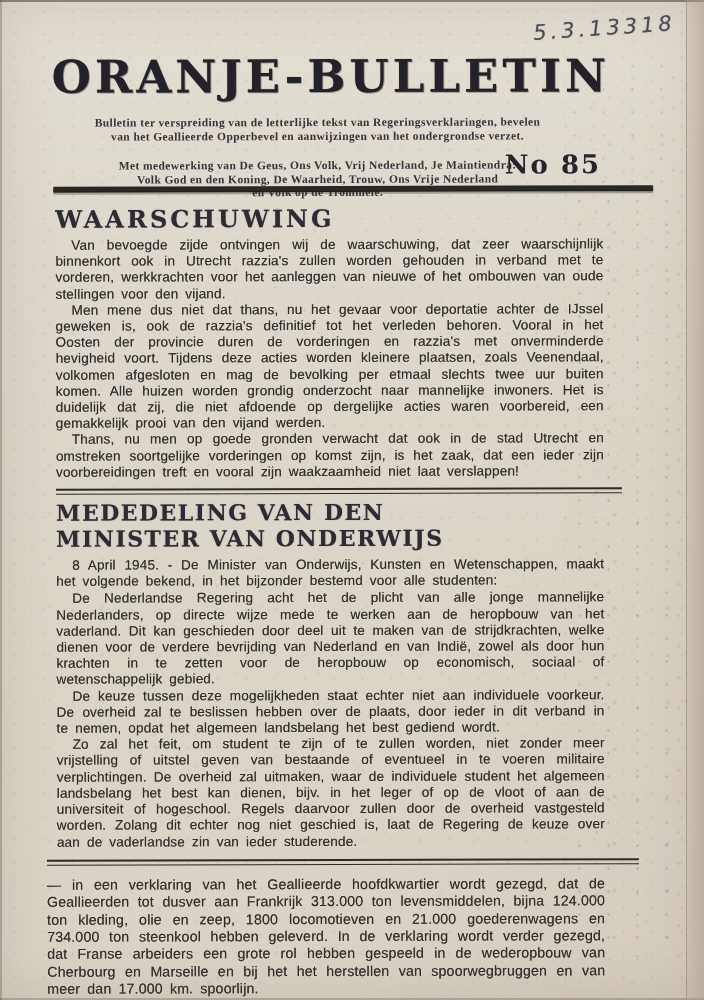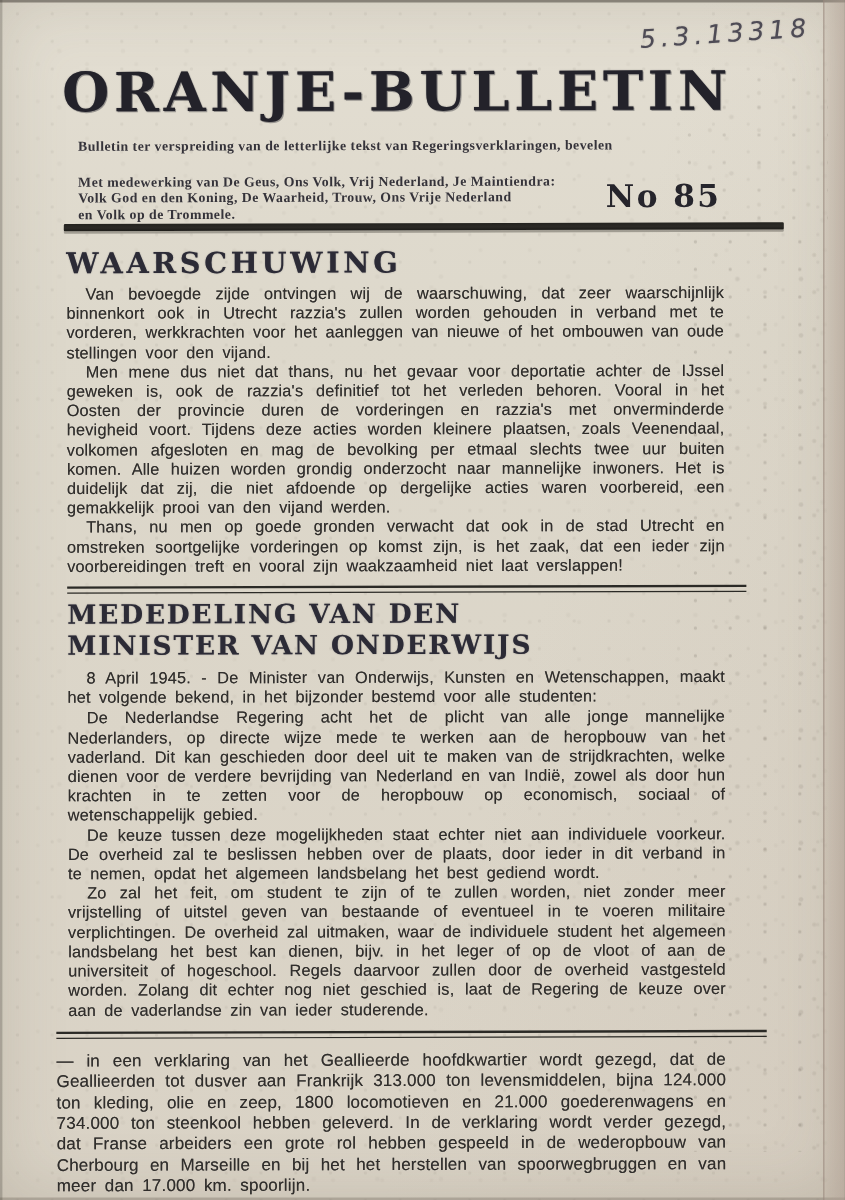--- a/index.html
+++ b/index.html
@@ -55,21 +55,21 @@
   .masthead-title{
     position:absolute;left:-6px;right:-10px;top:50px;margin:0;
     font-family:"DejaVu Serif","Liberation Serif",serif;
     font-weight:bold;font-size:45px;letter-spacing:4px;
     text-align:center;color:#23222a;
     text-shadow:1px 1px 0 rgba(35,34,42,.35), 0 0 1px rgba(35,34,42,.6);
     white-space:nowrap;
   }
   .subtitle{
     position:absolute;left:10px;top:116px;width:505px;
-    text-align:left;color:#35333a;
+    text-align:center;color:#35333a;
     font-family:"Liberation Serif",serif;font-weight:bold;
   }
   .subtitle .ln{margin:0;font-size:11.5px;line-height:13.5px;letter-spacing:.4px;}
   .subtitle .gap{margin-top:16px;}
   .issue{
     position:absolute;right:2px;top:150px;
     font-family:"DejaVu Serif",serif;font-size:26px;font-weight:bold;
     color:#26252c;letter-spacing:2px;
   }
   .masthead-rule{
@@ -113,20 +113,21 @@
   <div class="right-band"></div>
 
   <div class="annotation">5.3.13318</div>
 
   <div class="content">
 
     <div class="masthead-area">
       <h1 class="masthead-title">ORANJE-BULLETIN</h1>
       <div class="subtitle">
         <p class="ln">Bulletin ter verspreiding van de letterlijke tekst van Regeringsverklaringen, bevelen</p>
+        <p class="ln">van het Geallieerde Opperbevel en aanwijzingen van het ondergrondse verzet.</p>
         <p class="ln gap">Met medewerking van De Geus, Ons Volk, Vrij Nederland, Je Maintiendra:</p>
         <p class="ln">Volk God en den Koning, De Waarheid, Trouw, Ons Vrije Nederland</p>
         <p class="ln">en Volk op de Trommele.</p>
       </div>
       <div class="issue">No 85</div>
       <div class="masthead-rule"></div>
     </div>
 
     <section>
       <h2 class="h-waarschuwing">WAARSCHUWING</h2>

